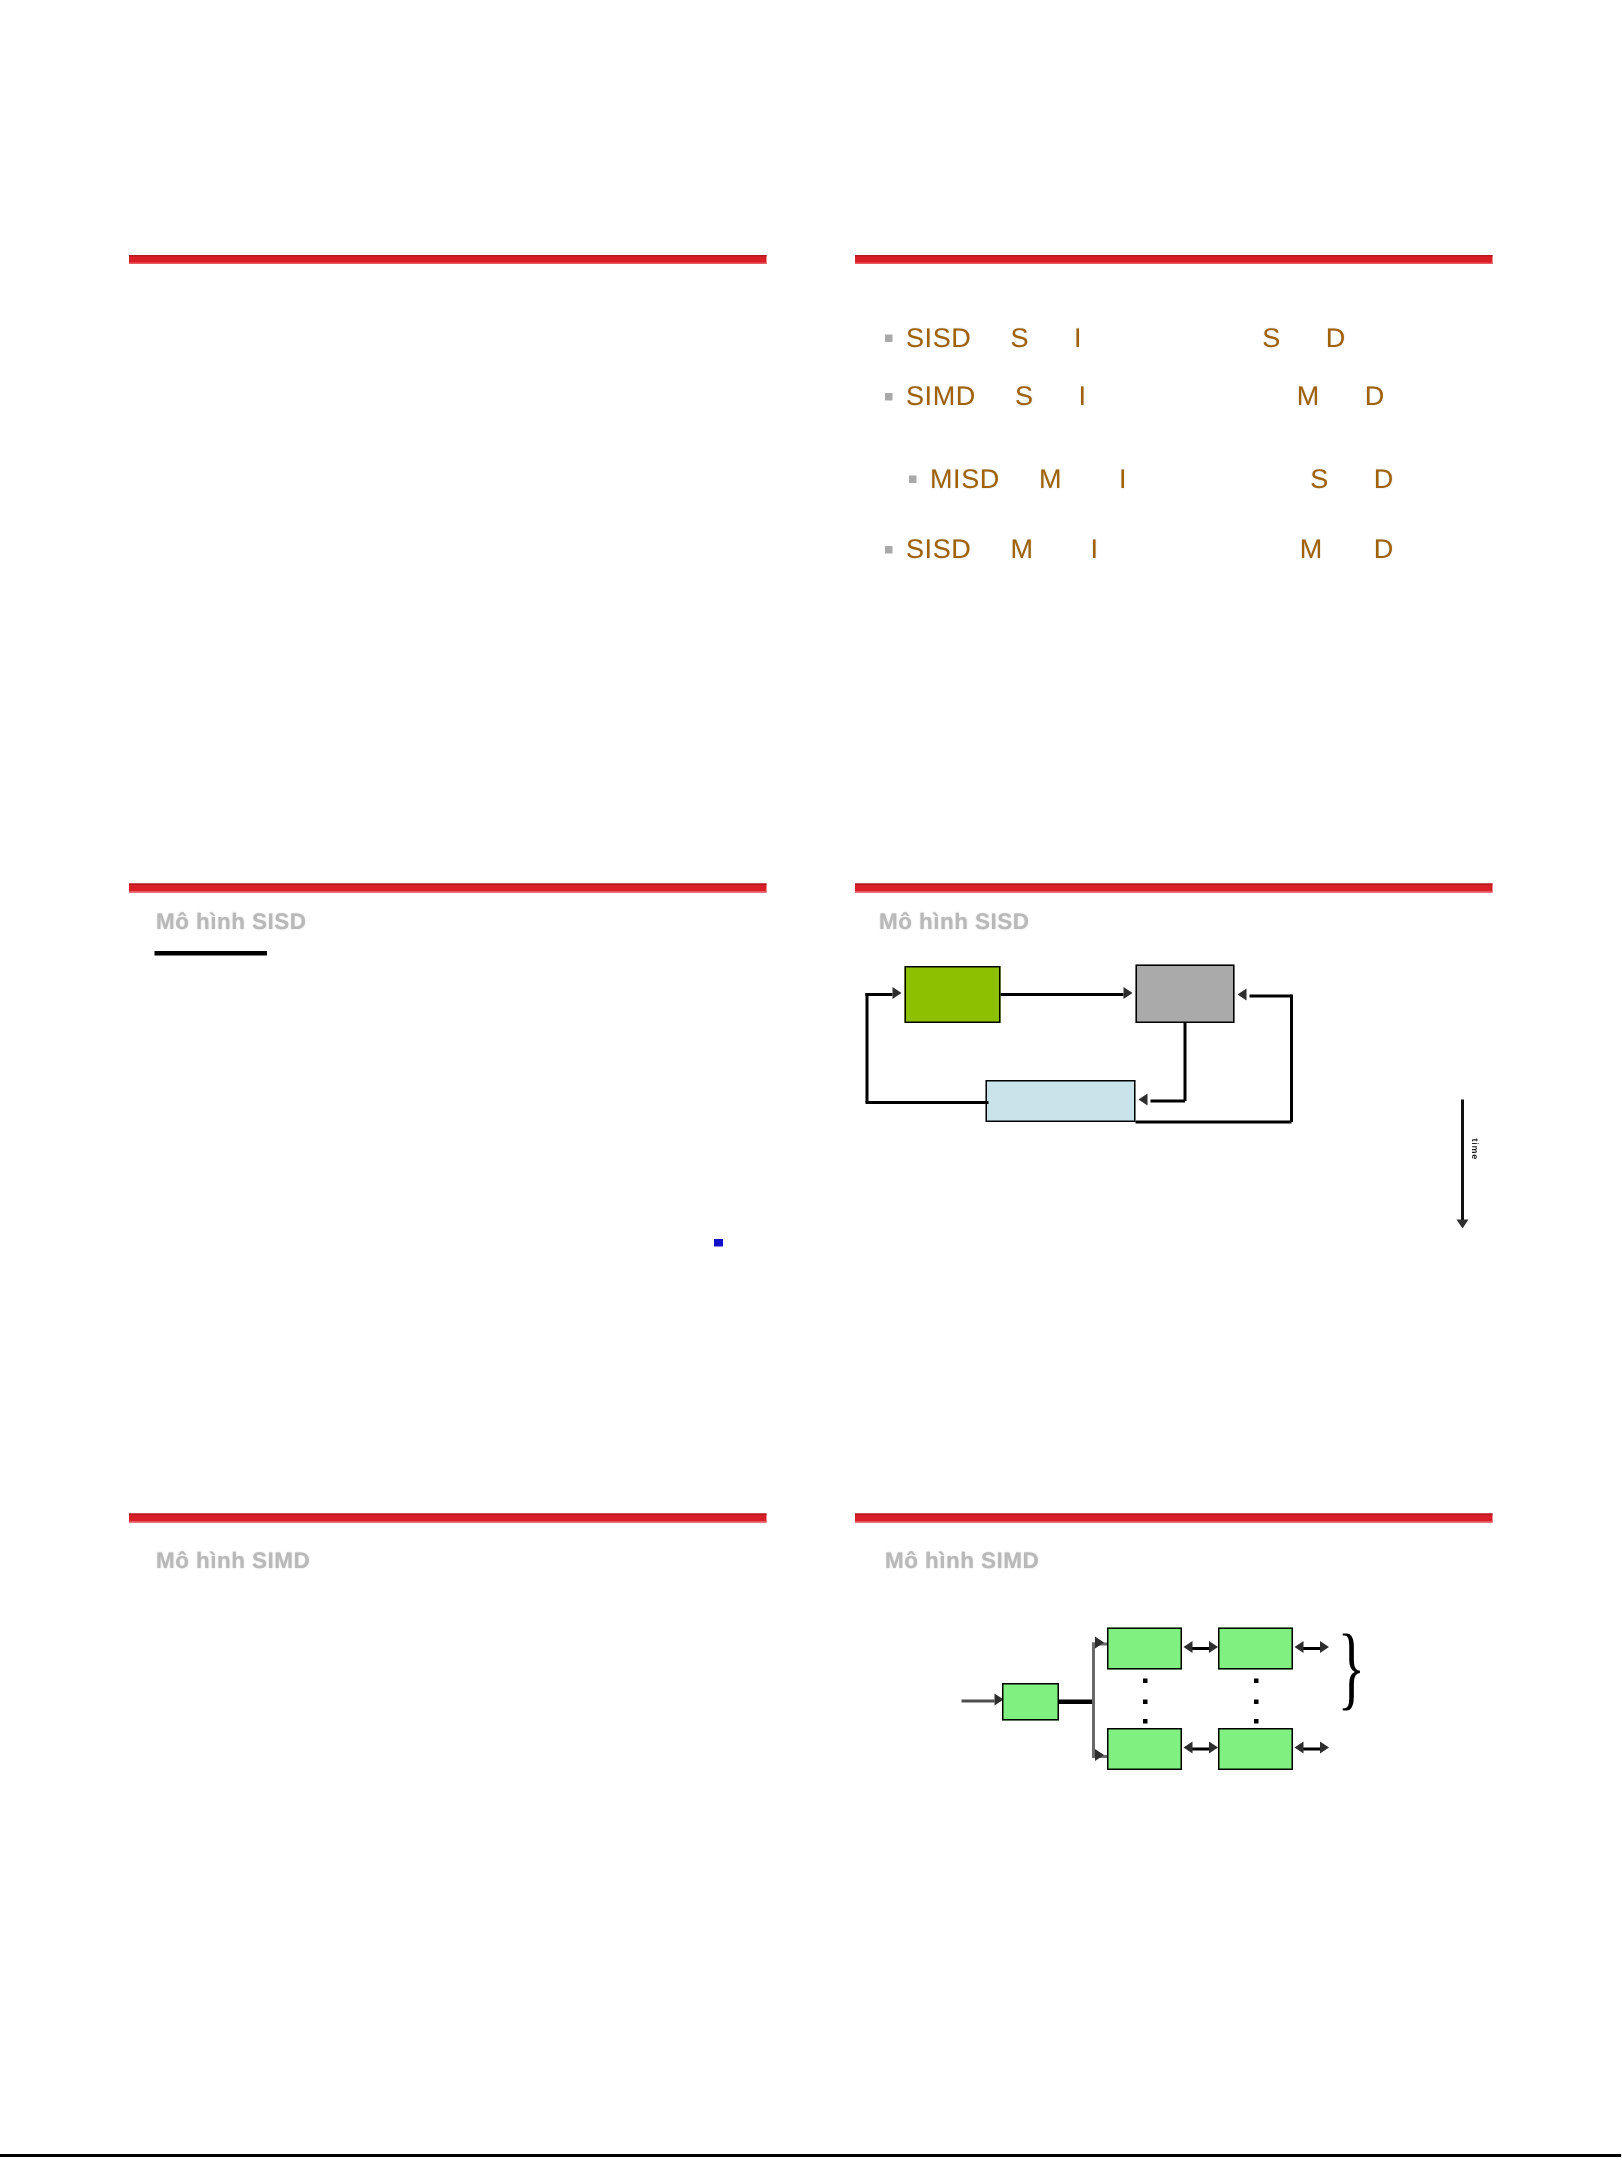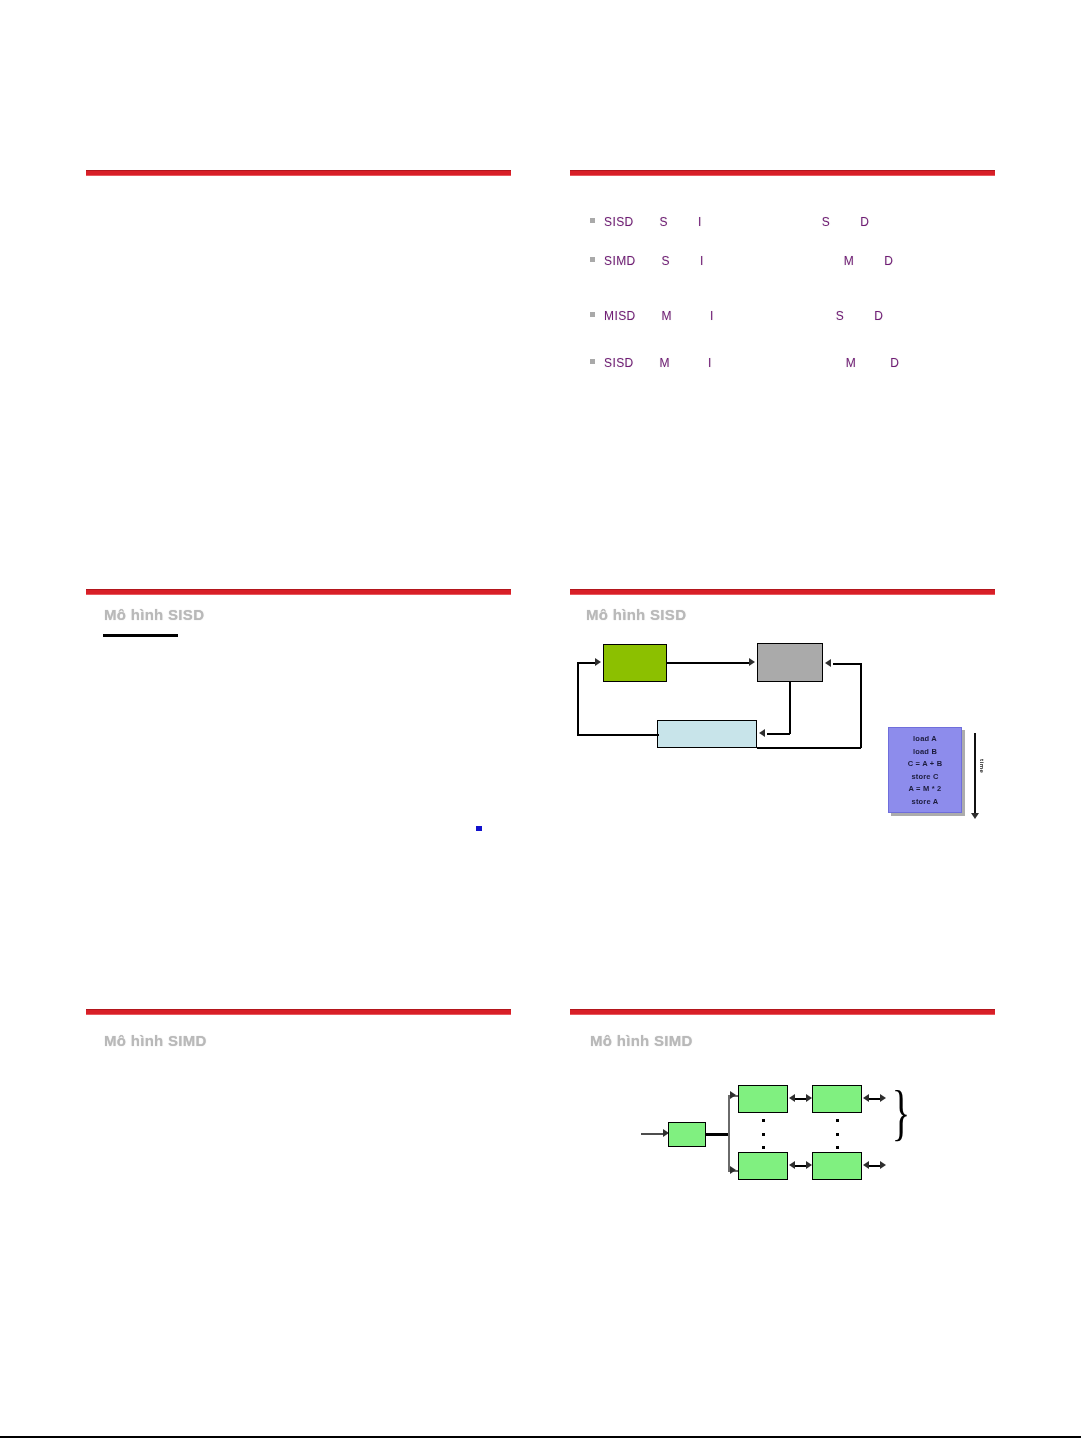--- a/index.html
+++ b/index.html
@@ -39,22 +39,22 @@
   }
   .title-underbar {
     position: absolute;
     height: 3px;
     background: #000000;
   }
   
   .bullet-row {
     position: absolute;
     white-space: nowrap;
-    color: #701a75;
-    font-size: 12px;
+    color: #a16207;
+    font-size: 18px;
     letter-spacing: 0.4px;
     text-shadow: 0 0 1px rgba(160,160,160,0.5);
   }
   .bullet-sq {
     display: inline-block;
     width: 5px;
     height: 5px;
     background: #a9a9a9;
     vertical-align: 3px;
     margin-right: 9px;
@@ -166,21 +166,21 @@
     <div class="rule-red" style="left:0; top:0; width:425px;"></div>
 
     <div class="bullet-row" style="left:20px; top:45px;">
       <span class="bullet-sq"></span><span class="acr">SISD</span><span class="gap-a"></span><span>S</span><span class="gap-c"></span><span>I</span><span class="gap-b"></span><span>S</span><span class="gap-c"></span><span>D</span>
     </div>
 
     <div class="bullet-row" style="left:20px; top:84px;">
       <span class="bullet-sq"></span><span class="acr">SIMD</span><span class="gap-a"></span><span>S</span><span class="gap-c"></span><span>I</span><span style="display:inline-block;width:140px;"></span><span>M</span><span class="gap-c"></span><span>D</span>
     </div>
 
-    <div class="bullet-row" style="left:20px; top:139px;">
+    <div class="bullet-row" style="left:36px; top:139px;">
       <span class="bullet-sq"></span><span class="acr">MISD</span><span class="gap-a"></span><span>M</span><span style="display:inline-block;width:38px;"></span><span>I</span><span style="display:inline-block;width:122px;"></span><span>S</span><span class="gap-c"></span><span>D</span>
     </div>
 
     <div class="bullet-row" style="left:20px; top:186px;">
       <span class="bullet-sq"></span><span class="acr">SISD</span><span class="gap-a"></span><span>M</span><span style="display:inline-block;width:38px;"></span><span>I</span><span style="display:inline-block;width:134px;"></span><span>M</span><span style="display:inline-block;width:34px;"></span><span>D</span>
     </div>
   </div>
 
   <div class="panel" style="left:86px; top:589px; width:425px; height:400px;">
     <div class="rule-red" style="left:0; top:0; width:425px;"></div>
@@ -207,28 +207,20 @@
 
     <div class="wire wire-v wire-dark" style="left:219px; top:93px; height:52px;"></div>
     <div class="wire wire-h wire-dark" style="left:197px; top:144px; width:23px;"></div>
     <div class="arrow-l" style="left:189px; top:140px;"></div>
 
     <div class="wire wire-h wire-dark" style="left:187px; top:158px; width:104px;"></div>
     <div class="wire wire-v wire-dark" style="left:290px; top:74px; height:85px;"></div>
     <div class="wire wire-h wire-dark" style="left:263px; top:74px; width:28px;"></div>
     <div class="arrow-l" style="left:255px; top:70px;"></div>
 
-    <div class="instr-stack" style="left:318px; top:138px; width:72px;">
-      <div class="instr-line">load A</div>
-      <div class="instr-line">load B</div>
-      <div class="instr-line">C = A + B</div>
-      <div class="instr-line">store C</div>
-      <div class="instr-line">A = M * 2</div>
-      <div class="instr-line">store A</div>
-    </div>
     <div class="stack-axis" style="left:404px; top:144px; height:82px;"></div>
     <div class="arrow-d" style="left:401px; top:224px;"></div>
     <div class="stack-axis-label" style="left:409px; top:170px;">time</div>
   </div>
 
   <div class="panel" style="left:86px; top:1009px; width:425px; height:400px;">
     <div class="rule-red" style="left:0; top:0; width:425px;"></div>
     <div class="slide-title" style="left:18px; top:23px;">Mô hình SIMD</div>
   </div>
 

